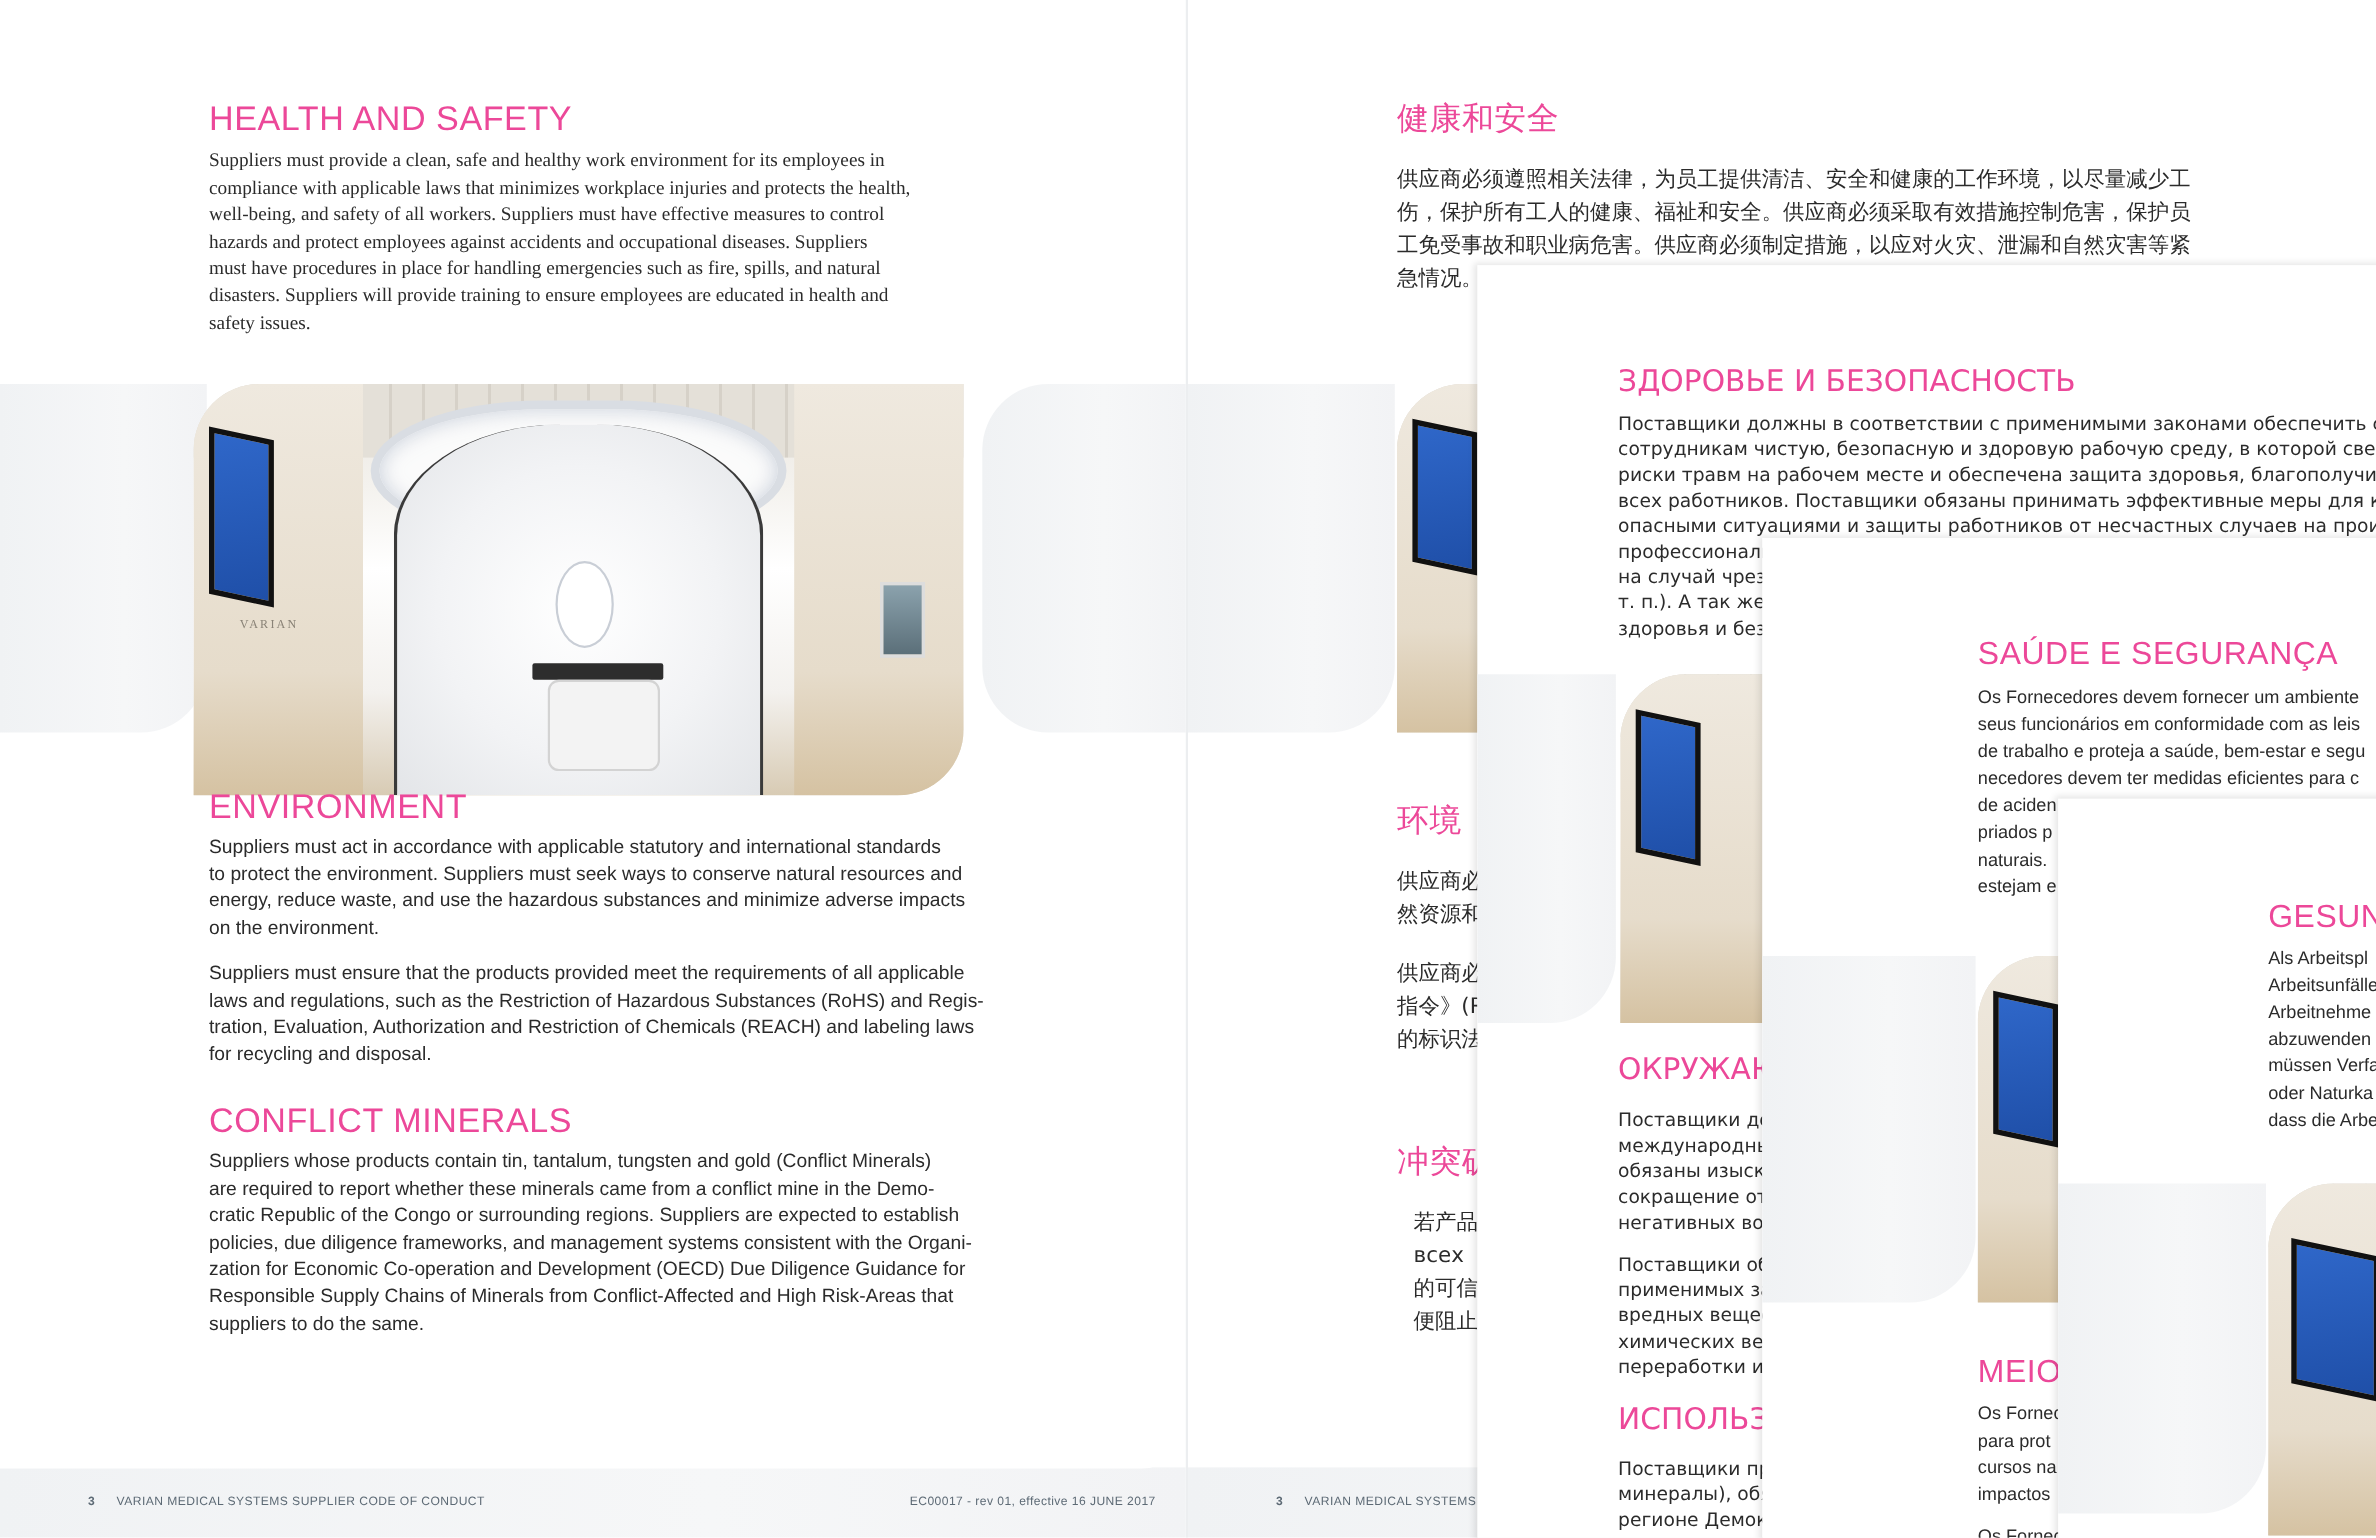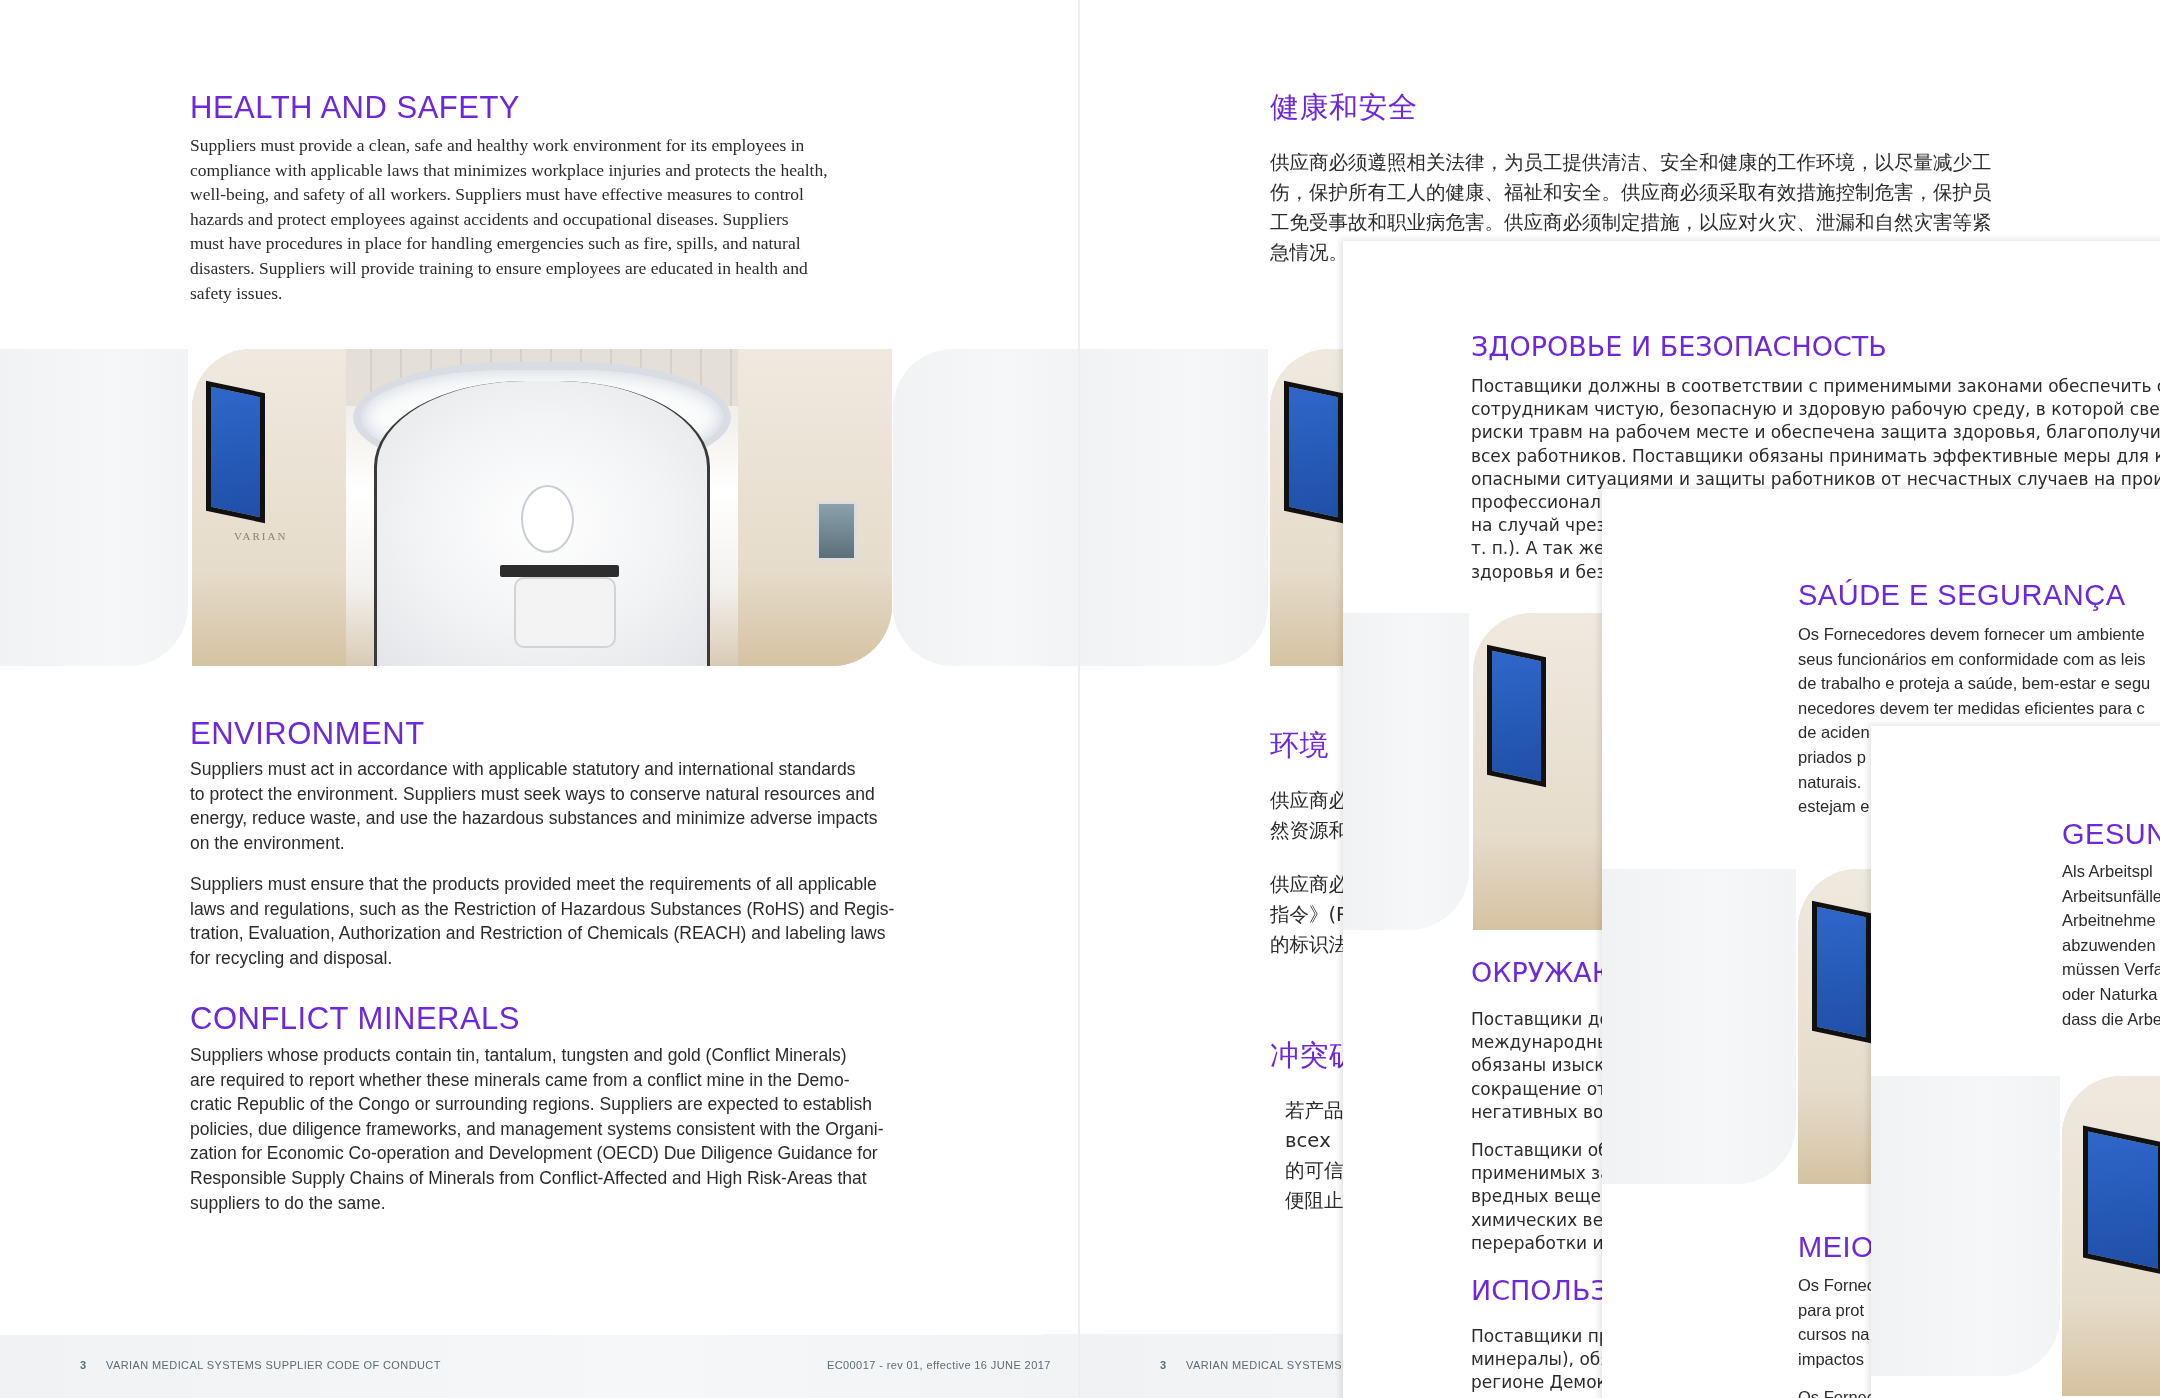--- a/index.html
+++ b/index.html
@@ -7,21 +7,21 @@
     width:2160px; height:1398px; overflow:hidden; position:relative;
     background:#ffffff;
     font-family:"Liberation Sans", "DejaVu Sans", sans-serif;
     color:#2a2a2a;
   }
   .page {
     position:absolute; background:#ffffff; overflow:hidden;
   }
   .page.shadowed { box-shadow:-3px -2px 6px rgba(0,0,0,0.10); }
   .h {
-    position:absolute; color:#6d28d9; font-weight:normal; margin:0;
+    position:absolute; color:#ec4899; font-weight:normal; margin:0;
     white-space:nowrap; letter-spacing:0.5px;
   }
   .p {
     position:absolute; margin:0; color:#2b2b2b;
   }
   .p .ln { display:block; white-space:nowrap; }
   .gray-panel {
     position:absolute;
     background:linear-gradient(90deg, #f0f2f4 0%, #f6f7f8 60%, #f2f3f5 100%);
   }
@@ -89,21 +89,21 @@
     <span class="ln">Suppliers must provide a clean, safe and healthy work environment for its employees in</span>
     <span class="ln">compliance with applicable laws that minimizes workplace injuries and protects the health,</span>
     <span class="ln">well-being, and safety of all workers. Suppliers must have effective measures to control</span>
     <span class="ln">hazards and protect employees against accidents and occupational diseases. Suppliers</span>
     <span class="ln">must have procedures in place for handling emergencies such as fire, spills, and natural</span>
     <span class="ln">disasters. Suppliers will provide training to ensure employees are educated in health and</span>
     <span class="ln">safety issues.</span>
   </div>
 
   <div class="gray-panel" style="left:0;top:349px;width:188px;height:317px;border-radius:0 0 60px 0;"></div>
-  <div class="photo" style="left:192px;top:349px;width:700px;height:317px;border-radius:60px 0 60px 0;">
+  <div class="photo" style="left:176px;top:349px;width:700px;height:374px;border-radius:60px 0 60px 0;">
     <div class="ceiling"></div>
       <div class="wall-l"></div>
       <div class="wall-r"></div>
     <div class="dome"></div>
       <div class="gantry"></div>
       <div class="logo-ring"></div>
     <div class="couch"></div>
       <div class="couch-base"></div>
       <div class="tv"></div>
     <div class="brand">VARIAN</div>

